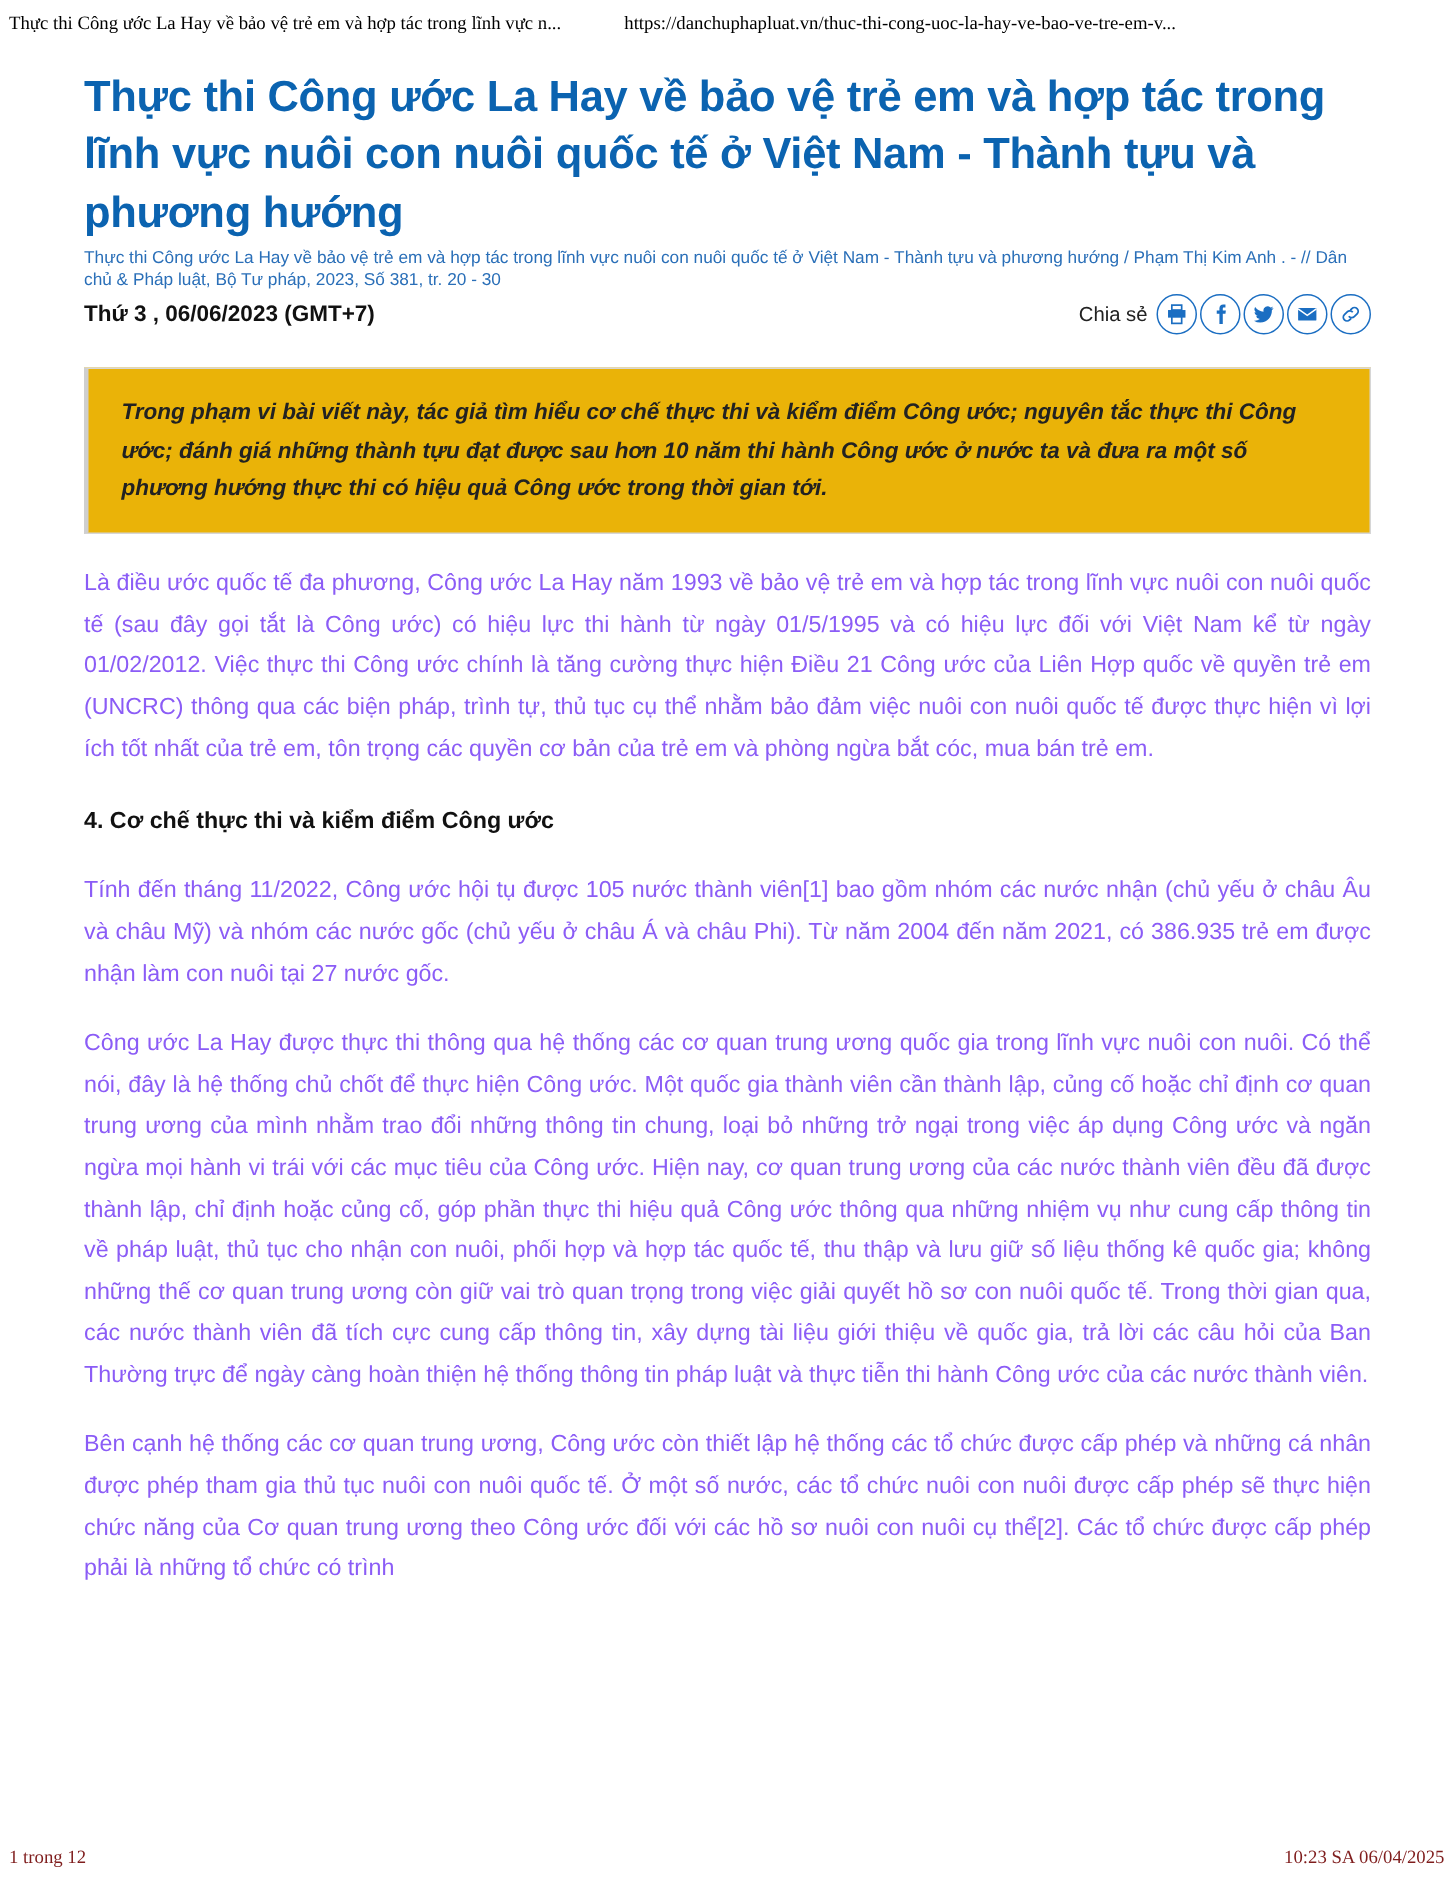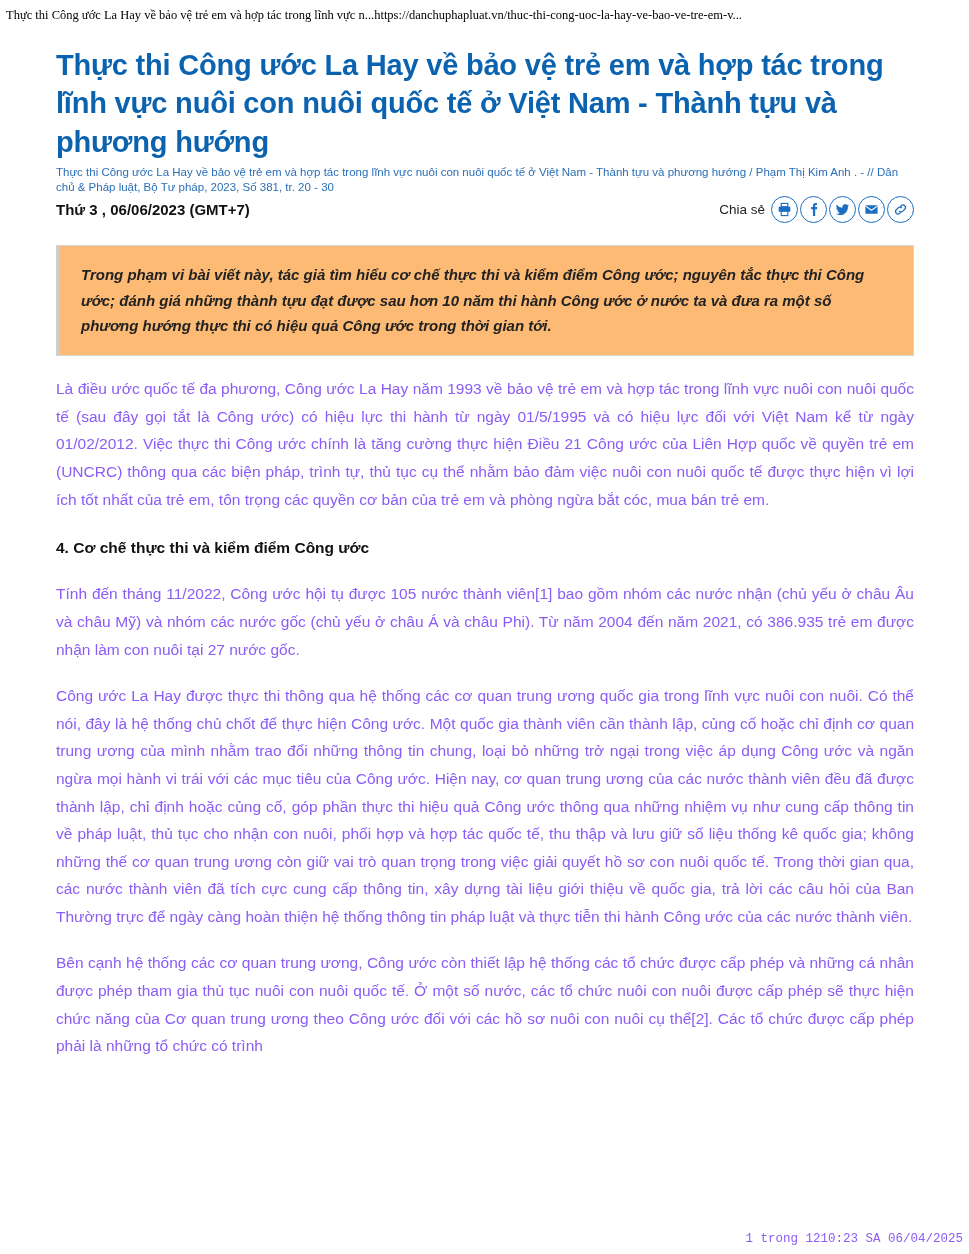--- a/index.html
+++ b/index.html
@@ -32,36 +32,37 @@
     color: #000;
     white-space: nowrap;
   }
   .print-header .ph-title {
     flex: 0 0 auto;
     max-width: 490px;
     overflow: hidden;
     text-overflow: ellipsis;
   }
   .print-header .ph-url {
+    margin-left: 42px;
     flex: 0 0 auto;
   }
 
   
   .print-footer {
     position: absolute;
     left: 0;
     right: 0;
     bottom: 8px;
     display: flex;
-    justify-content: flex-end;
+    justify-content: space-between;
     padding: 0 6px;
     box-sizing: border-box;
-    font-family: Liberation Mono, monospace;
+    font-family: Liberation Serif, serif;
     font-size: 12.5px;
-    color: #8b5cf6;
+    color: #7f1d1d;
   }
 
   
   .page {
     position: absolute;
     top: 46px;
     left: 56px;
     width: 858px;
   }
 
@@ -113,21 +114,21 @@
     color: #1b6ec2;
     background: #fff;
     box-sizing: border-box;
   }
   .share-btn svg { display: block; }
 
   .lead-box {
     margin-top: 22px;
     border: 1px solid #d6d6d6;
     border-left: 3px solid #cfcfcf;
-    background: #fdba74;
+    background: #eab308;
     padding: 16px 20px 16px 22px;
     box-sizing: border-box;
   }
   .lead-box p {
     margin: 0;
     font-size: 15px;
     line-height: 1.72;
     font-style: italic;
     font-weight: 700;
     color: #222;

